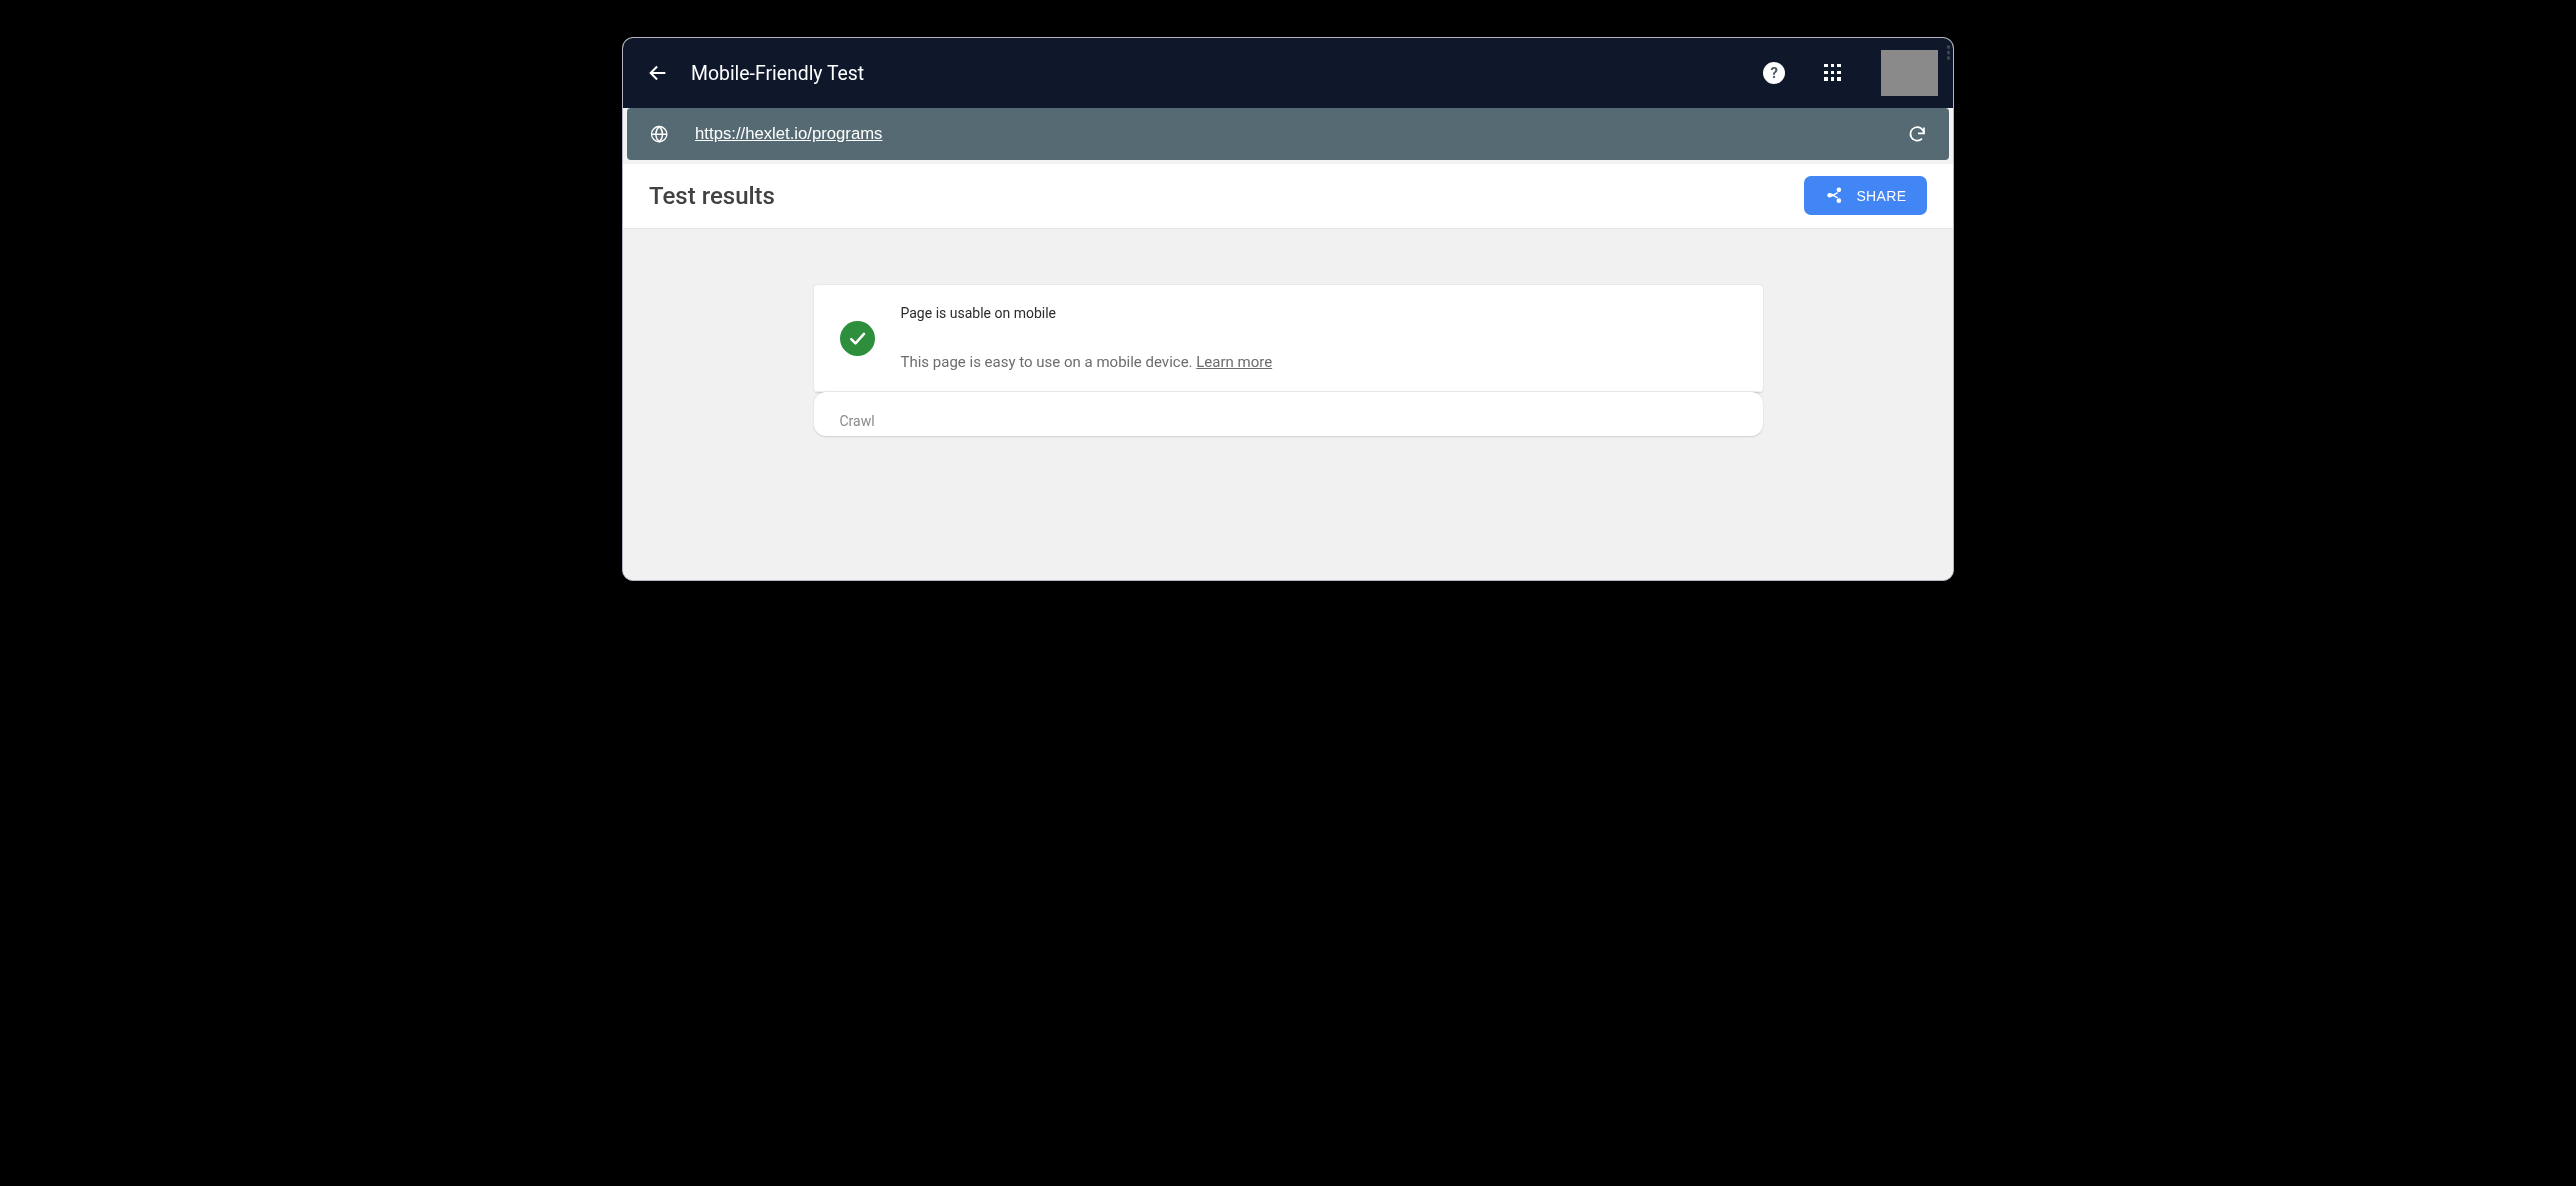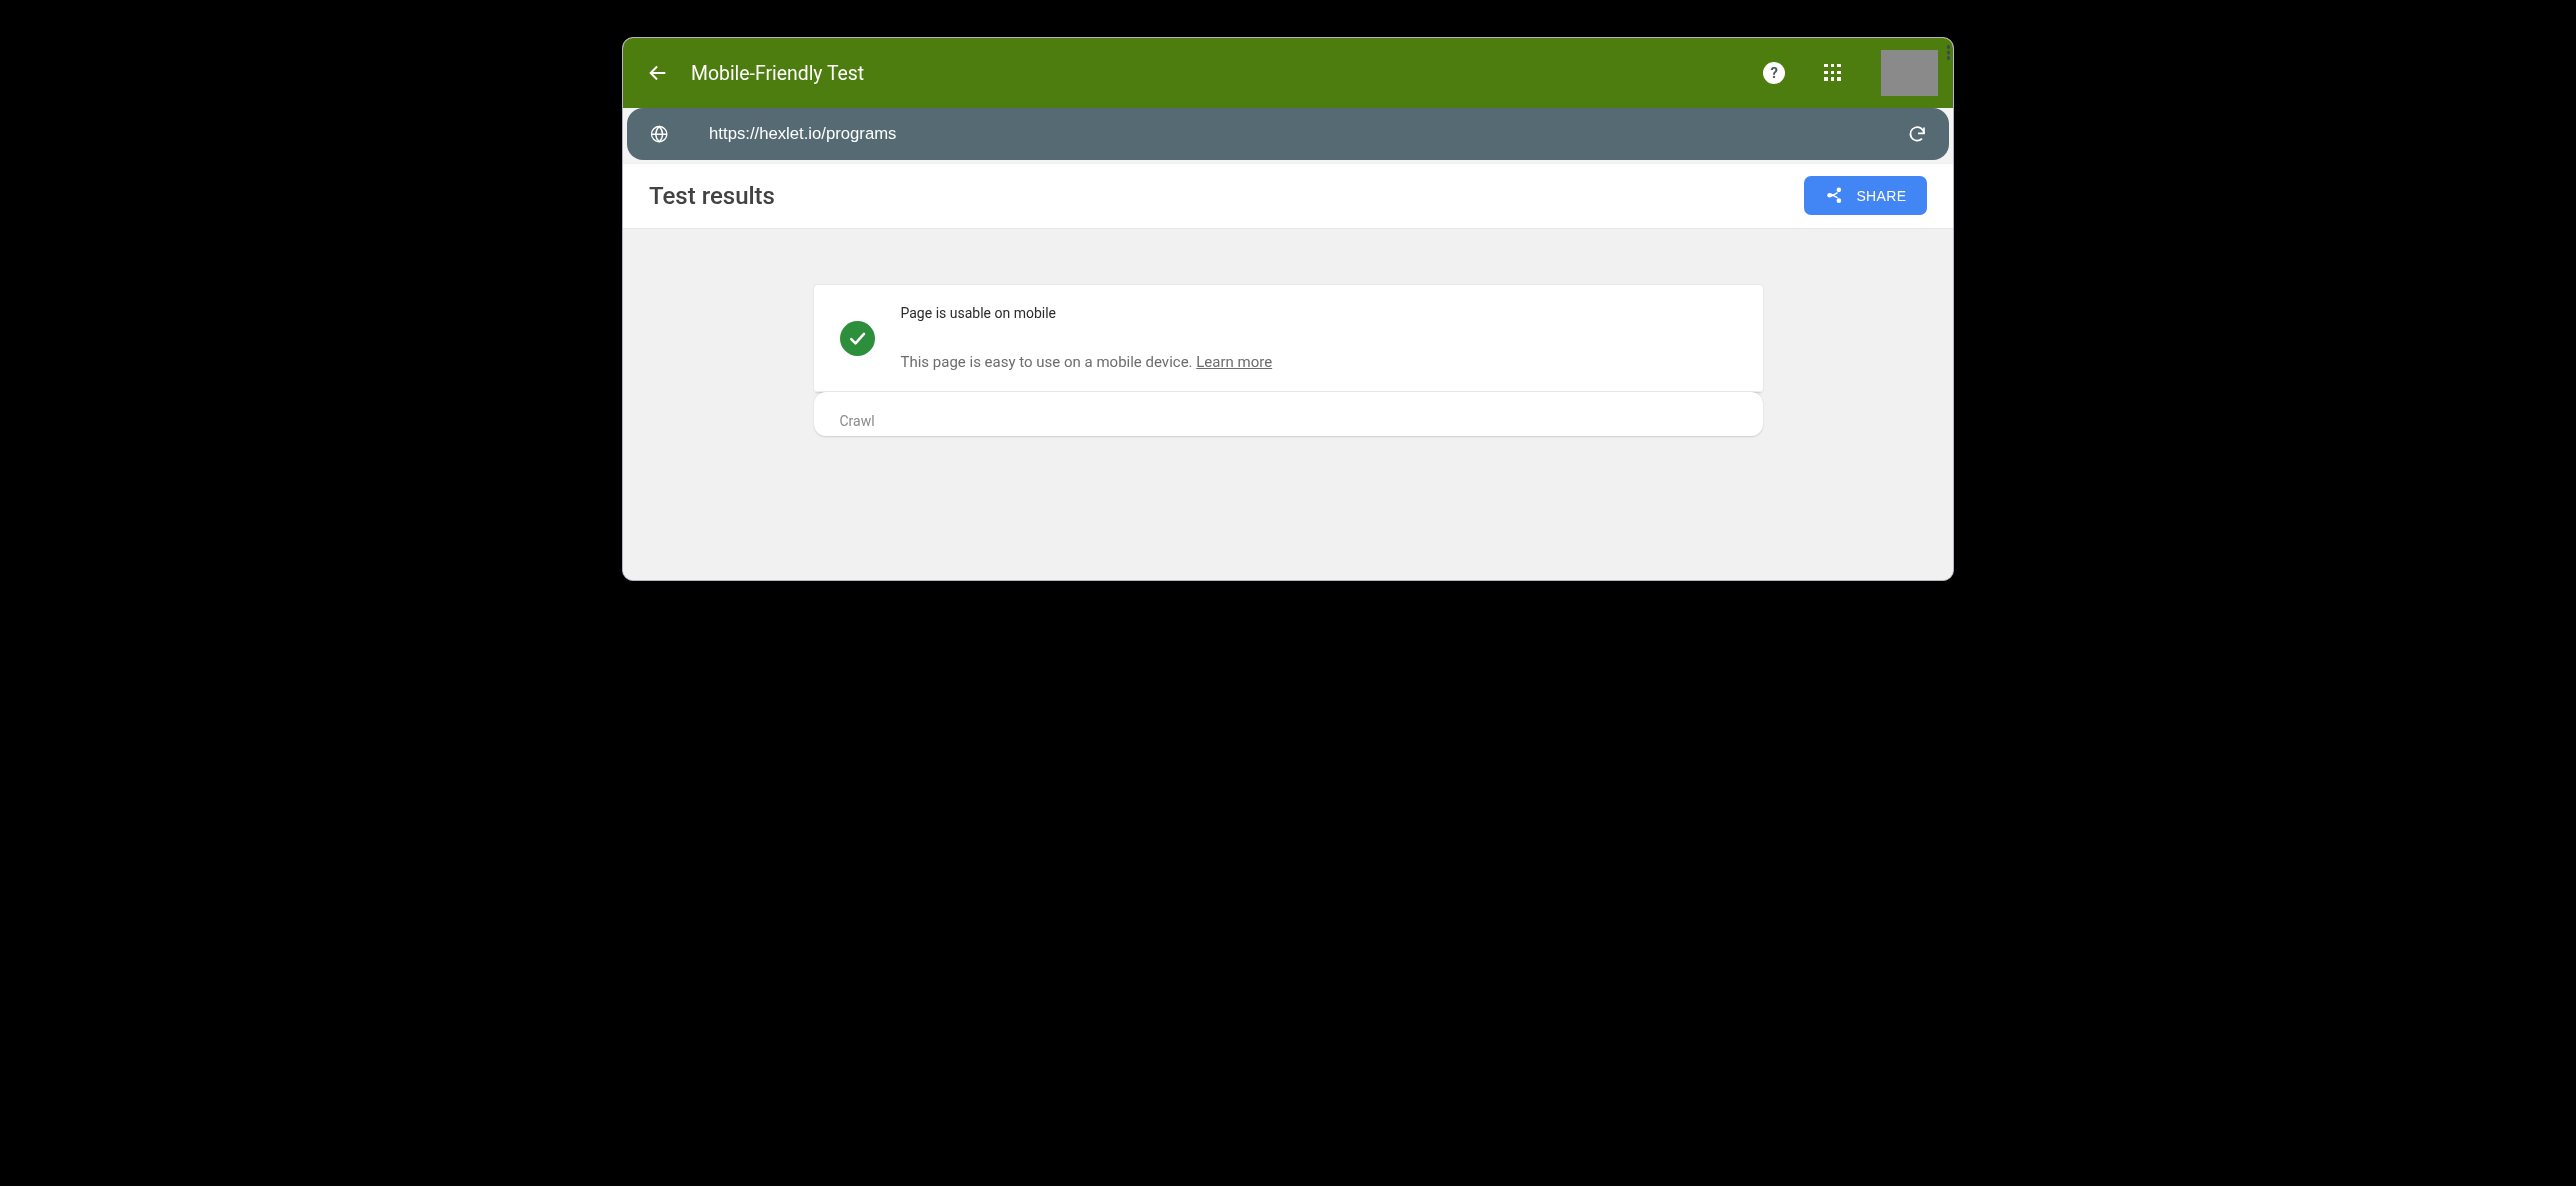--- a/index.html
+++ b/index.html
@@ -29,21 +29,21 @@
     position:absolute;
     top:7.4px; right:2.8px;
     width:3.7px; height:3.7px;
     background:#3a4a50;
     border-radius:50%;
     box-shadow: 0 5.6px 0 #3a4a50, 0 11px 0 #3a4a50;
   }
 
   
   .header {
-    background: #4d7c0f;
+    background: #0f172a;
     height: 70px;
     display: flex;
     align-items: center;
     padding: 0 15px 0 24px;
     gap: 22px;
     color: #fff;
   }
   .back-btn {
     width: 22px; height: 22px;
     display:flex;align-items:center;justify-content:center;
@@ -80,24 +80,25 @@
     margin-left:7.4px;
   }
 
   
   .urlbar {
     background:#556a72;
     height:52px;
     display:flex;
     align-items:center;
     padding:0 22px;
-    gap:40px;
+    gap:26px;
     margin:0 3.7px 3.7px 3.7px;
-    border-radius:16px;
-    color:#fff;
+    border-radius:4px;
+    color:#fff;
+    text-decoration:underline;
   }
   .globe-icon{width:20.4px;height:20.4px;flex:none;}
   .url-text{
     flex:1;
     font-size:16.7px;
     color:#fff;
     background:transparent;
     border:none;
     outline:none;
   }

